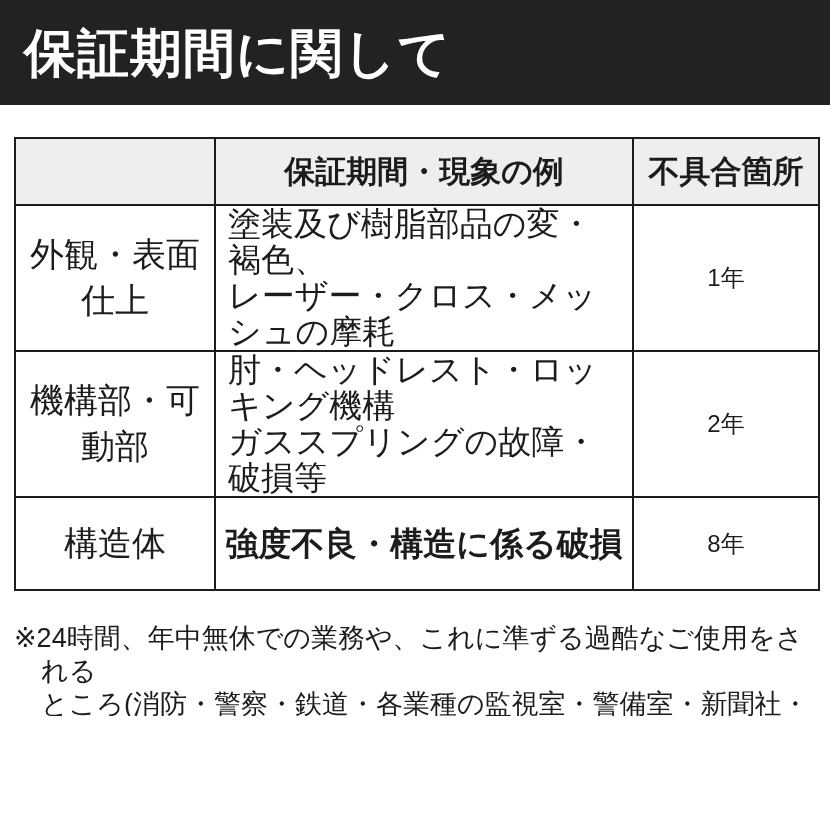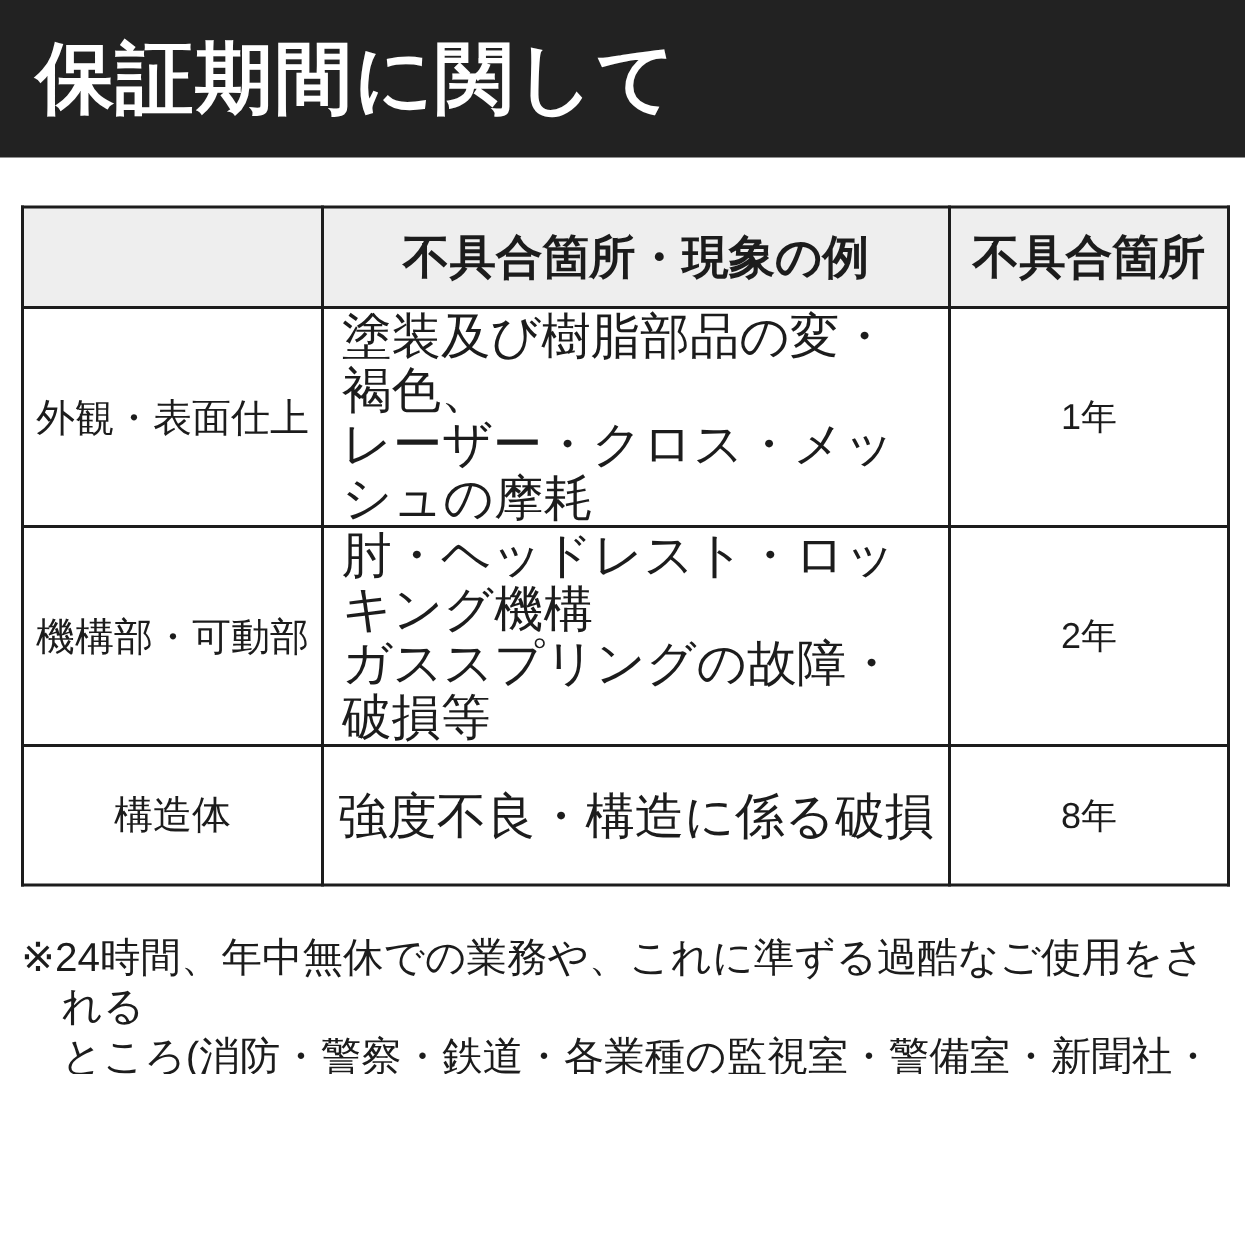--- a/index.html
+++ b/index.html
@@ -51,34 +51,35 @@
   table.warranty thead tr { height: 67px; }
   table.warranty tbody tr { height: 93px; }
   th.col-head {
     background: #eeeeee;
     font-size: 31px;
     font-weight: 600;
     text-align: center;
     color: #1c1c1c;
   }
   td.category {
-    font-size: 26px;
+    font-size: 34px;
     text-align: center;
     padding: 0 4px;
   }
   td.example {
     font-size: 33px;
     line-height: 36px;
     text-align: left;
     padding: 0 8px 0 12px;
     white-space: pre-line;
   }
   td.example.center {
     text-align: center;
     padding: 0 4px;
+    font-weight: bold;
   }
   td.period {
     font-size: 24px;
     text-align: center;
   }
   
   .notes {
     margin: 31px 10px 0 14px;
   }
   .note {
@@ -102,21 +103,21 @@
 
   <table class="warranty">
     <colgroup>
       <col style="width:200px">
       <col style="width:418px">
       <col style="width:186px">
     </colgroup>
     <thead>
       <tr>
         <th class="col-head"></th>
-        <th class="col-head">不具合箇所・現象の例</th>
+        <th class="col-head">保証期間・現象の例</th>
         <th class="col-head">不具合箇所</th>
       </tr>
     </thead>
     <tbody>
       <tr>
         <td class="category">外観・表面仕上</td>
         <td class="example">塗装及び樹脂部品の変・褐色、
 レーザー・クロス・メッシュの摩耗</td>
         <td class="period">1年</td>
       </tr>

